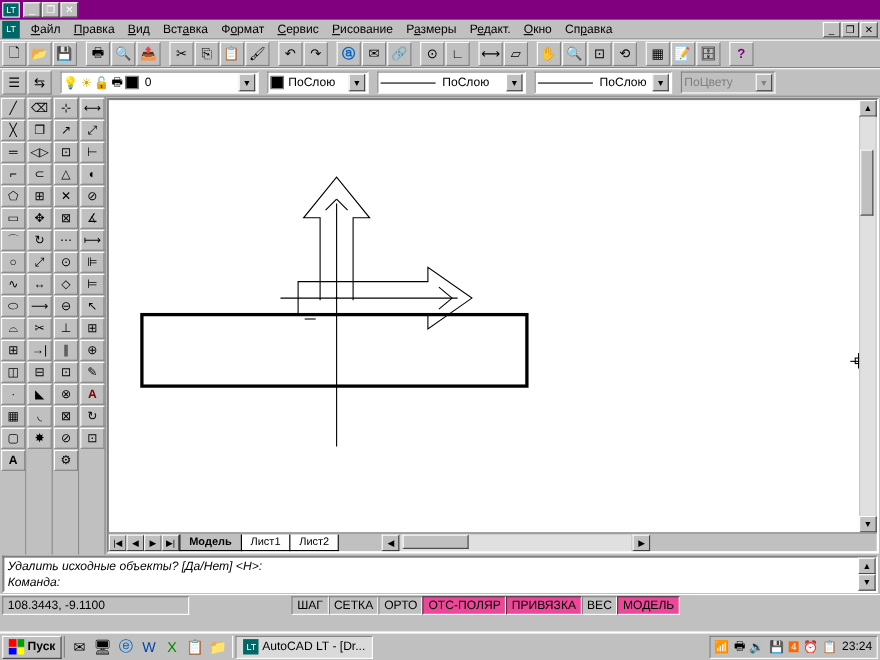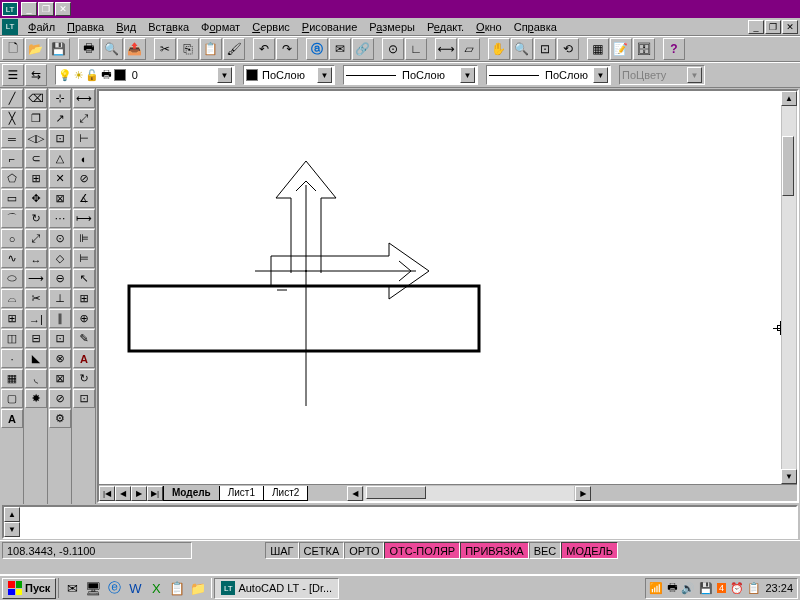--- a/index.html
+++ b/index.html
@@ -296,28 +296,30 @@
       <div class="sbtn">◀</div>
       <div class="scrolltrack" style="flex:0 0 210px">
           <div class="scrollthumb" style="left:2px;width:60px"></div>
         </div>
       <div class="sbtn">▶</div>
     </div>
   </div>
 </div>
 
 <div class="cmdarea">
+  <div class="cmdtext"><span>Удалить исходные объекты? [Да/Нет] &lt;Н&gt;:</span>
+<span>Команда:</span></div>
   <div class="cmdscroll">
     <div class="sbtn">▲</div>
     <div class="sbtn">▼</div>
   </div>
 </div>
 
 <div class="statusbar">
-  <div class="statuscell" style="width:190px">108.3443, -9.1100</div>
+  <div class="statuscell" style="width:170px">108.3443, -9.1100</div>
   <div style="flex:1"></div>
   <div class="statuscell">ШАГ</div>
   <div class="statuscell">СЕТКА</div>
   <div class="statuscell">ОРТО</div>
   <div class="statuscell pressed">ОТС-ПОЛЯР</div>
   <div class="statuscell pressed">ПРИВЯЗКА</div>
   <div class="statuscell">ВЕС</div>
   <div class="statuscell pressed">МОДЕЛЬ</div>
   <div style="width:180px"></div>
 </div>

